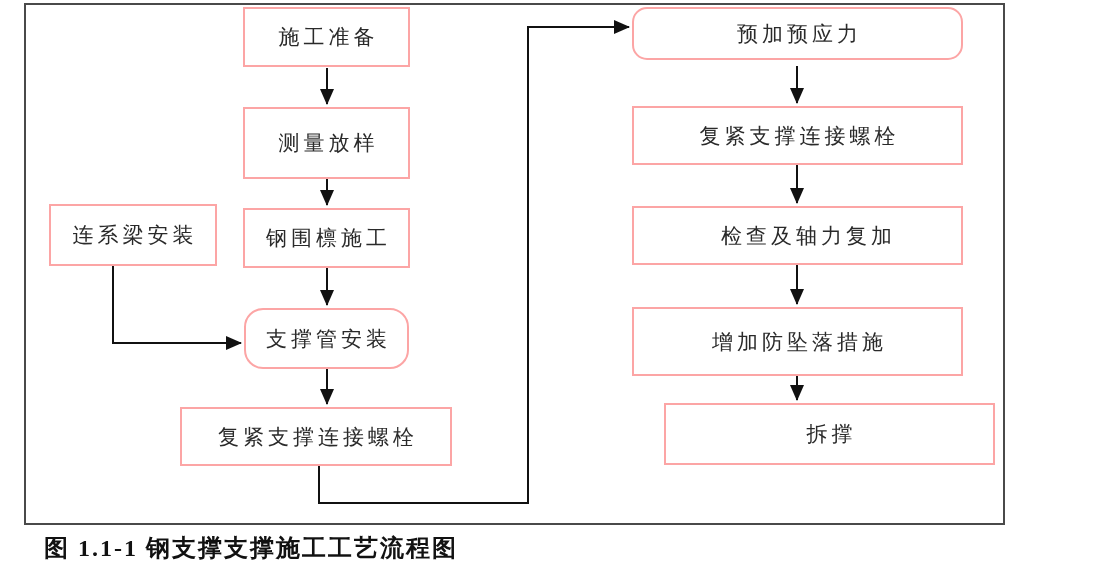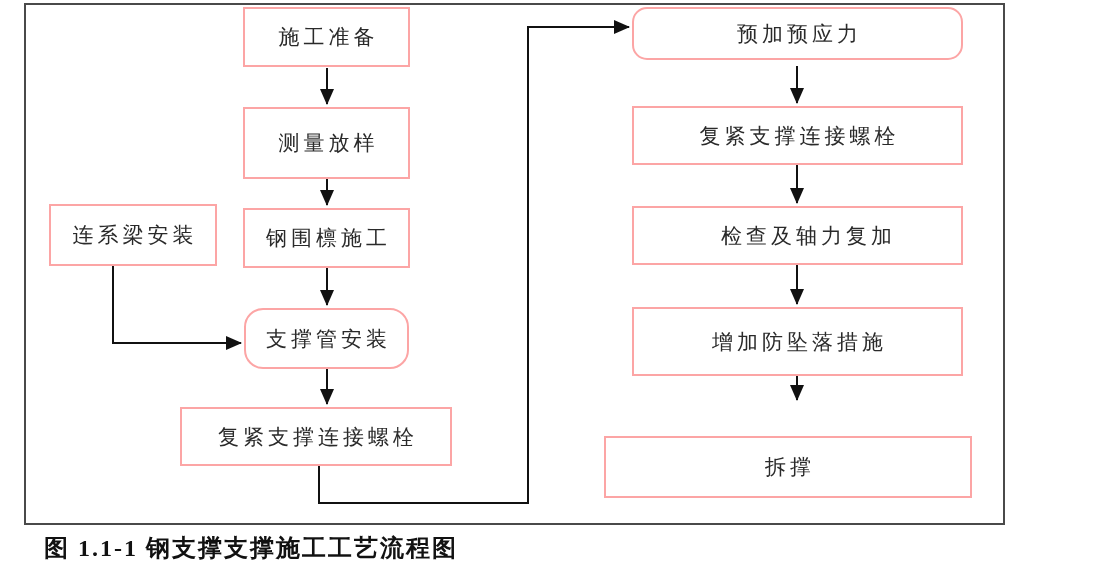--- a/index.html
+++ b/index.html
@@ -52,21 +52,21 @@
   .n-survey    { left: 243px; top: 107px; width: 167px; height: 72px; }
   .n-waler     { left: 243px; top: 208px; width: 167px; height: 60px; }
   .n-pipe      { left: 244px; top: 308px; width: 165px; height: 61px; border-radius: 19px; }
   .n-tie       { left: 49px;  top: 204px; width: 168px; height: 62px; }
   .n-wedge     { left: 180px; top: 407px; width: 272px; height: 59px; }
   
   .n-prestress { left: 632px; top: 7px;   width: 331px; height: 53px; border-radius: 15px; }
   .n-bolt      { left: 632px; top: 106px; width: 331px; height: 59px; }
   .n-check     { left: 632px; top: 206px; width: 331px; height: 59px; padding-left: 18px; }
   .n-fall      { left: 632px; top: 307px; width: 331px; height: 69px; }
-  .n-remove    { left: 604px; top: 403px; width: 368px; height: 62px; margin-top: 33px; }
+  .n-remove    { left: 664px; top: 403px; width: 331px; height: 62px; }
   .caption {
     position: absolute;
     left: 0;
     top: 532px;
     width: 1060px;
     text-align: left;
     font-size: 24px;
     font-weight: bold;
     color: #111111;
     letter-spacing: 2px;

